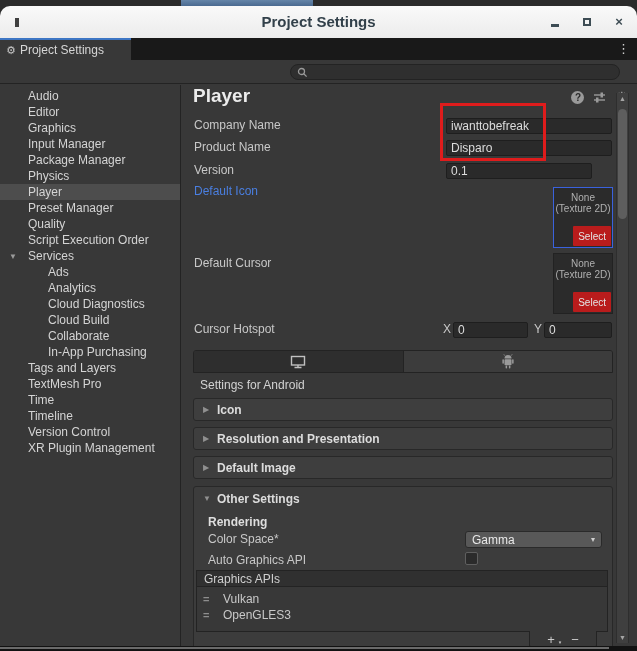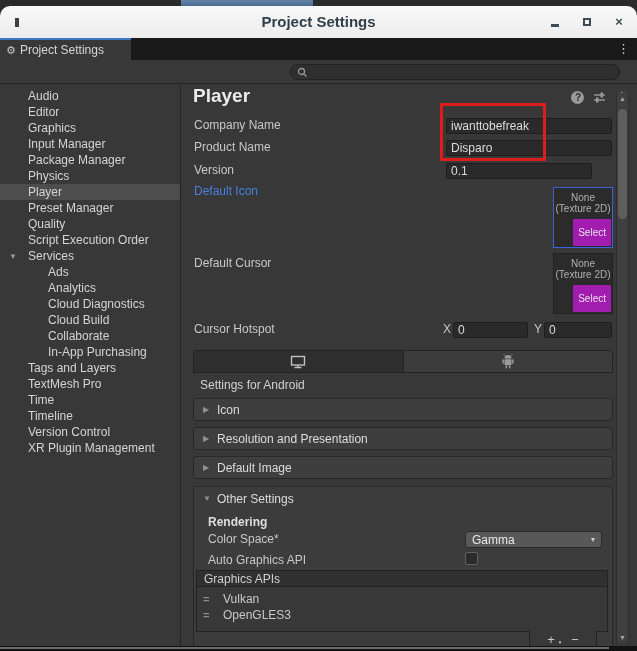--- a/index.html
+++ b/index.html
@@ -61,39 +61,39 @@
   .f-company { left:264px; top:33px;  width:166px; }
   .f-product { left:264px; top:55px;  width:166px; }
   .f-version { left:264px; top:78px;  width:146px; }
   .red-annotation { position:absolute; left:258px; top:18px; width:106px; height:58px;
                     border:3px solid #df1c1c; pointer-events:none; z-index:20; }
   .link-blue { color:#4a7fe1 !important; }
   .tex-box { position:absolute; left:371px; width:60px; height:61px; background:#2b2b2b; }
   .tex-box.icon   { top:102px; border:1px solid #3a62dd; }
   .tex-box.cursor { top:168px; border:1px solid #222222; }
   .tex-none { margin-top:4px; text-align:center; font-size:10px; line-height:11px; color:#b0b0b0; }
-  .select-btn { position:absolute; right:1px; bottom:1px; height:27px; line-height:13px; padding:0 5px;
-                background:#a21caf; color:#e4e4e4; font-size:10px; border:none; border-radius:1px; }
+  .select-btn { position:absolute; right:1px; bottom:1px; height:20px; line-height:13px; padding:0 5px;
+                background:#b91c1c; color:#e4e4e4; font-size:10px; border:none; border-radius:1px; }
   .hs-x-lbl { left:261px; top:237px; }
   .hs-y-lbl { left:352px; top:237px; }
   .f-hsx { left:271px; top:237px; width:75px; }
   .f-hsy { left:362px; top:237px; width:68px; }
   
   .plat-tabs { position:absolute; left:11px; top:265px; width:420px; height:23px;
                border:1px solid #232323; border-radius:3px 3px 0 0; display:flex; overflow:hidden; }
   .plat-tab { flex:1; display:flex; align-items:center; justify-content:center; }
   .plat-tab.standalone { background:#2e2e2e; border-right:1px solid #232323; }
   .plat-tab.android { background:#3c3c3c; }
   .settings-for { position:absolute; left:18px; top:293px; font-size:12px; color:#d2d2d2; }
   
   .foldout { position:absolute; left:11px; width:420px; height:23px; background:#3e3e3e;
              border:1px solid #282828; border-radius:3px; display:flex; align-items:center; padding-left:9px; }
   .fo-icon  { top:313px; } .fo-res { top:342px; } .fo-splash { top:371px; }
   .fo-tri { font-size:8px; color:#909090; width:14px; }
-  .fo-label { font-size:12px; font-weight:normal; color:#dcdcdc; }
+  .fo-label { font-size:12px; font-weight:bold; color:#dcdcdc; }
   
   .other-box { position:absolute; left:11px; top:401px; width:420px; height:165px; background:#3c3c3c;
                border:1px solid #282828; border-radius:3px 3px 0 0; }
   .ob-header { height:23px; display:flex; align-items:center; padding-left:9px; }
   .ob-sub { position:absolute; left:14px; top:28px; font-size:12px; font-weight:bold; color:#dedede; }
   .ob-lbl { position:absolute; left:14px; height:15px; line-height:15px; font-size:12px; color:#c8c8c8; }
   .cs-lbl { top:45px; } .ag-lbl { top:66px; }
   .dropdown { position:absolute; left:271px; top:44px; width:137px; height:17px; background:#585858;
               border:1px solid #2a2a2a; border-radius:3px; display:flex; align-items:center; padding:0 6px; }
   .dropdown .dd-val { flex:1; font-size:12px; color:#e8e8e8; }

